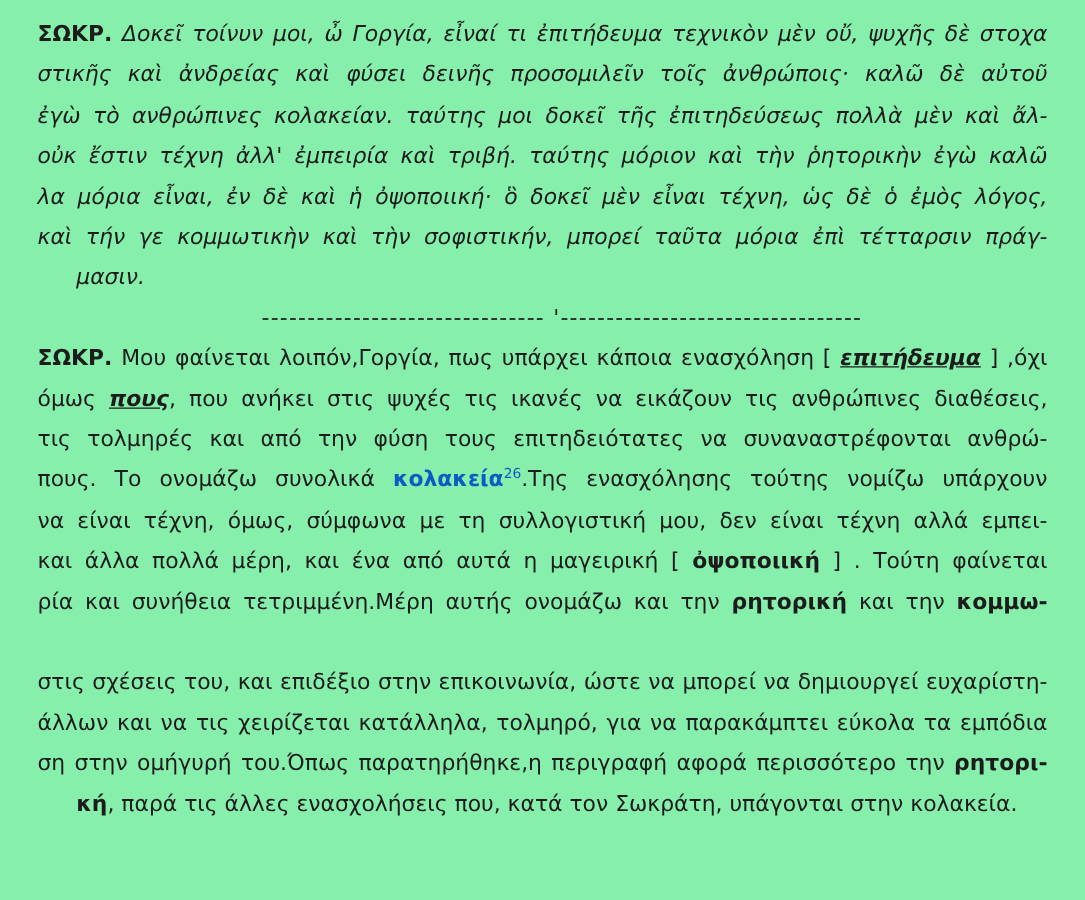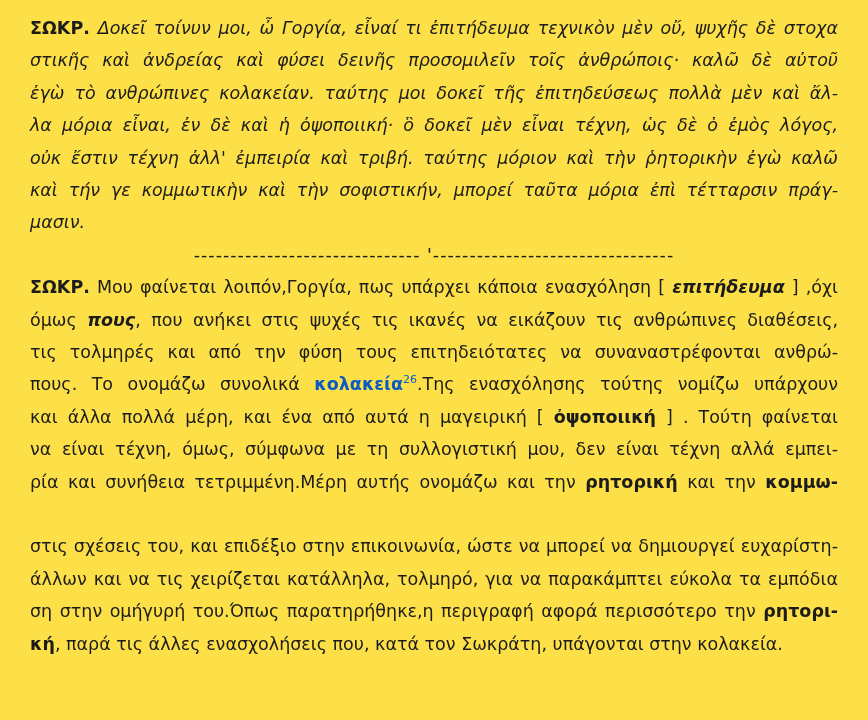--- a/index.html
+++ b/index.html
@@ -2,64 +2,64 @@
 <html lang="el"><head>
 <meta charset="utf-8">
 <style>
   html, body { margin: 0; padding: 0; background: #ffffff; }
   .page {
     width: 868px;
     height: 720px;
     box-sizing: border-box;
     padding: 12px 30px 0 30px;
     overflow: hidden;
-    background: #fde047;
+    background: #86efac;
     color: #1c1c1c;
     font-family: "DejaVu Sans", "Liberation Sans", sans-serif;
     font-size: 17.5px;
     line-height: 32.4px;
   }
   .para { margin: 0; }
   .line {
     text-align: justify;
     text-align-last: justify;
   }
-  .line.last { text-align-last: left; }
+  .line.last { text-align-last: left; margin-left: 31px; }
   .ancient { font-style: italic; }
   .separator .line { text-align: center; text-align-last: center; letter-spacing: 1px; }
   .blank-line { height: 32.4px; }
   .b { font-weight: bold; }
-  .i { font-style: italic; }
+  .i { font-style: italic; text-decoration: underline; }
   .u { font-style: normal; }
   .link { color: #0b5bc4; }
   .sup { vertical-align: super; font-size: 11px; line-height: 0; }
 </style>
 </head>
 <body>
 
 <div class="page">
   <section class="para ancient">
       <div class="line"><span class="b u">ΣΩΚΡ.</span><span> Δοκεῖ τοίνυν μοι, ὦ Γοργία, εἶναί τι ἐπιτήδευμα τεχνικὸν μὲν οὔ, ψυχῆς δὲ στοχα</span></div>
       <div class="line"><span>στικῆς καὶ ἀνδρείας καὶ φύσει δεινῆς προσομιλεῖν τοῖς ἀνθρώποις· καλῶ δὲ αὐτοῦ</span></div>
       <div class="line"><span>ἐγὼ τὸ ανθρώπινες κολακείαν. ταύτης μοι δοκεῖ τῆς ἐπιτηδεύσεως πολλὰ μὲν καὶ ἄλ-</span></div>
+      <div class="line"><span>οὐκ ἔστιν τέχνη ἀλλ' ἐμπειρία καὶ τριβή. ταύτης μόριον καὶ τὴν ῥητορικὴν ἐγὼ καλῶ</span></div>
       <div class="line"><span>λα μόρια εἶναι, ἐν δὲ καὶ ἡ ὀψοποιική·  ὃ δοκεῖ μὲν εἶναι τέχνη, ὡς δὲ ὁ ἐμὸς λόγος,</span></div>
-      <div class="line"><span>οὐκ ἔστιν τέχνη ἀλλ' ἐμπειρία καὶ τριβή. ταύτης μόριον καὶ τὴν ῥητορικὴν ἐγὼ καλῶ</span></div>
       <div class="line"><span>καὶ τήν γε κομμωτικὴν καὶ τὴν σοφιστικήν, μπορεί ταῦτα μόρια ἐπὶ τέτταρσιν πράγ-</span></div>
       <div class="line last"><span>μασιν.</span></div>
     </section>
   <section class="para separator">
       <div class="line last"><span>------------------------------- '---------------------------------</span></div>
     </section>
   <section class="para translation">
       <div class="line"><span class="b">ΣΩΚΡ.</span><span> Μου φαίνεται λοιπόν,Γοργία, πως υπάρχει κάποια ενασχόληση [ </span><span class="b i">επιτήδευμα</span><span> ] ,όχι</span></div>
       <div class="line"><span>όμως </span><span class="b i">πους</span><span>, που ανήκει στις ψυχές τις ικανές να εικάζουν τις ανθρώπινες διαθέσεις,</span></div>
       <div class="line"><span>τις τολμηρές  και από την φύση τους επιτηδειότατες  να συναναστρέφονται ανθρώ-</span></div>
       <div class="line"><span>πους. Το ονομάζω συνολικά  </span><span class="b link">κολακεία</span><span class="sup link">26</span><span>.Της ενασχόλησης  τούτης νομίζω  υπάρχουν</span></div>
+      <div class="line"><span>να είναι τέχνη, όμως, σύμφωνα με τη συλλογιστική μου, δεν είναι τέχνη αλλά εμπει-</span></div>
       <div class="line"><span>και άλλα πολλά μέρη, και ένα από αυτά η μαγειρική [ </span><span class="b">ὀψοποιική</span><span> ] . Τούτη φαίνεται</span></div>
-      <div class="line"><span>να είναι τέχνη, όμως, σύμφωνα με τη συλλογιστική μου, δεν είναι τέχνη αλλά εμπει-</span></div>
       <div class="line"><span>ρία και συνήθεια τετριμμένη.Μέρη αυτής ονομάζω και την </span><span class="b">ρητορική</span><span> και την </span><span class="b">κομμω-</span></div>
     </section>
   <div class="blank-line"></div>
   <section class="para footnote">
       <div class="line"><span>στις σχέσεις του, και επιδέξιο στην επικοινωνία, ώστε να μπορεί να δημιουργεί ευχαρίστη-</span></div>
       <div class="line"><span>άλλων και να τις χειρίζεται κατάλληλα, τολμηρό, για να παρακάμπτει εύκολα τα εμπόδια</span></div>
       <div class="line"><span>ση στην ομήγυρή του.Όπως παρατηρήθηκε,η περιγραφή αφορά περισσότερο την </span><span class="b">ρητορι-</span></div>
       <div class="line last"><span class="b">κή</span><span>, παρά τις άλλες ενασχολήσεις που, κατά τον Σωκράτη, υπάγονται στην κολακεία.</span></div>
     </section>
 </div>

